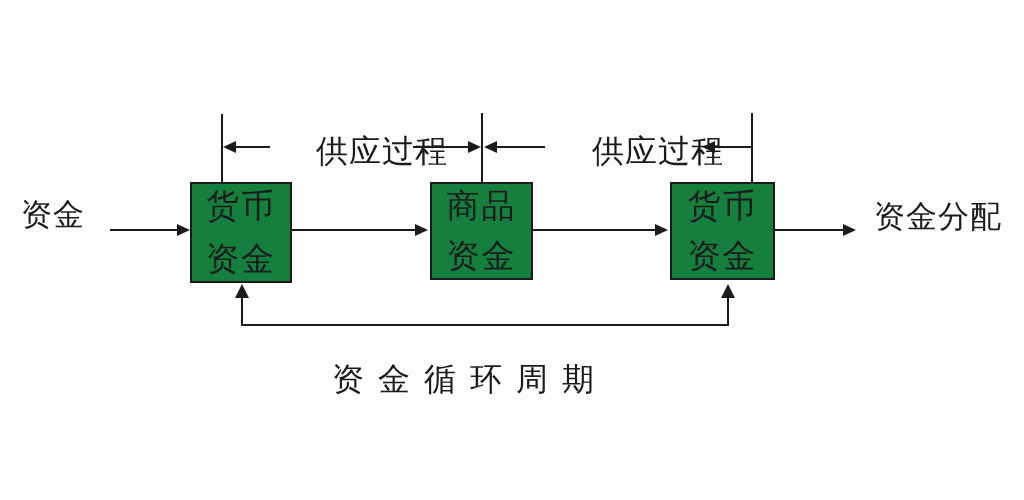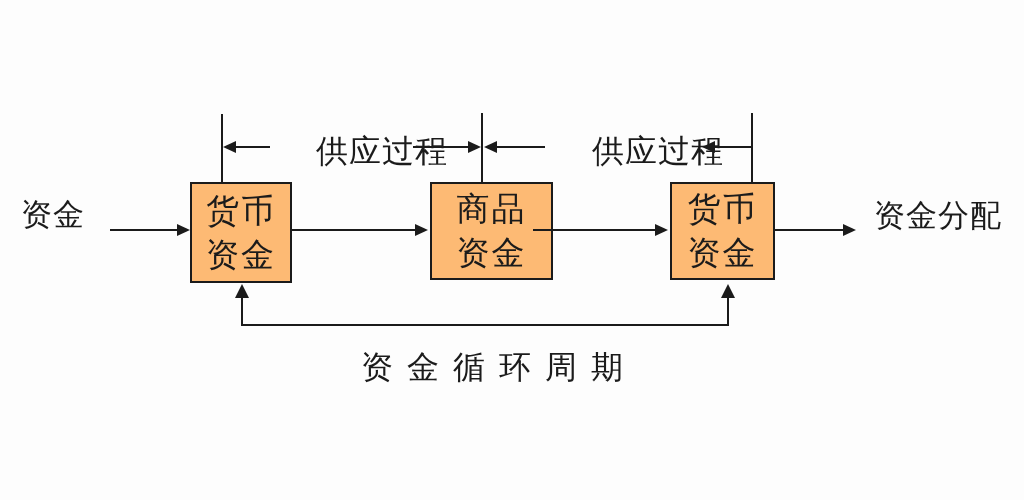--- a/index.html
+++ b/index.html
@@ -4,22 +4,22 @@
 <style>
   html,body { margin:0; padding:0; background:#ffffff; }
   .canvas {
     position:relative; width:1024px; height:500px;
     background:#fdfdfd; overflow:hidden;
     font-family:"DejaVu Sans","Liberation Sans",sans-serif;
     color:#1b1b1b;
   }
   .box {
     position:absolute; box-sizing:border-box;
-    border:2px solid #1b1b1b; background:#fdba74;
-    display:flex; flex-direction:column; align-items:center; justify-content:center;
+    border:2px solid #1b1b1b; background:#15803d;
+    display:flex; flex-direction:column; align-items:center; justify-content:space-between;
     font-size:33px; line-height:44px; text-align:center; letter-spacing:2px;
   }
   .hline { position:absolute; height:2px; background:#1b1b1b; }
   .vline { position:absolute; width:2px; background:#1b1b1b; }
   .arr-r { position:absolute; width:0; height:0;
     border-top:6px solid transparent; border-bottom:6px solid transparent;
     border-left:13px solid #1b1b1b; }
   .arr-l { position:absolute; width:0; height:0;
     border-top:6px solid transparent; border-bottom:6px solid transparent;
     border-right:13px solid #1b1b1b; }
@@ -46,37 +46,37 @@
   <div class="arr-r" style="left:177px; top:224px;"></div>
 
   <div class="box" style="left:190px; top:182px; width:102px; height:101px;">
     <div>货币</div>
     <div>资金</div>
   </div>
 
   <div class="hline" style="left:292px; top:229px; width:124px;"></div>
   <div class="arr-r" style="left:415px; top:224px;"></div>
 
-  <div class="box" style="left:430px; top:182px; width:123px; height:98px;">
+  <div class="box" style="left:430px; top:182px; width:103px; height:98px;">
     <div>商品</div>
     <div>资金</div>
   </div>
 
   <div class="hline" style="left:533px; top:229px; width:123px;"></div>
   <div class="arr-r" style="left:655px; top:224px;"></div>
 
   <div class="box" style="left:670px; top:182px; width:105px; height:98px;">
     <div>货币</div>
     <div>资金</div>
   </div>
 
   <div class="hline" style="left:775px; top:229px; width:70px;"></div>
   <div class="arr-r" style="left:843px; top:224px;"></div>
 
-  <div class="side-label" style="left:868px; top:194px; width:140px;font-family:Liberation Serif, serif;">
+  <div class="side-label" style="left:868px; top:194px; width:140px;">
     <div>资金分配</div>
   </div>
 
   <div class="vline" style="left:221px; top:114px; height:68px;"></div>
   <div class="vline" style="left:481px; top:113px; height:69px;"></div>
   <div class="vline" style="left:751px; top:113px; height:69px;"></div>
 
   <div class="arr-l" style="left:223px; top:141px;"></div>
   <div class="hline" style="left:234px; top:146px; width:36px;"></div>
   <div class="dim-label" style="left:280px; top:133px;">供应过程</div>
@@ -88,15 +88,15 @@
   <div class="dim-label" style="left:556px; top:133px;">供应过程</div>
   <div class="arr-l" style="left:702px; top:141px;"></div>
   <div class="hline" style="left:713px; top:146px; width:39px;"></div>
 
   <div class="arr-u" style="left:235px; top:284px;"></div>
   <div class="vline" style="left:241px; top:297px; height:29px;"></div>
   <div class="hline" style="left:241px; top:324px; width:488px;"></div>
   <div class="vline" style="left:727px; top:297px; height:29px;"></div>
   <div class="arr-u" style="left:721px; top:284px;"></div>
 
-  <div class="cycle-label" style="left:332px; top:346px;margin-left:29px;">资金循环周期</div>
+  <div class="cycle-label" style="left:332px; top:358px;">资金循环周期</div>
 
 </div>
 
 </body></html>

